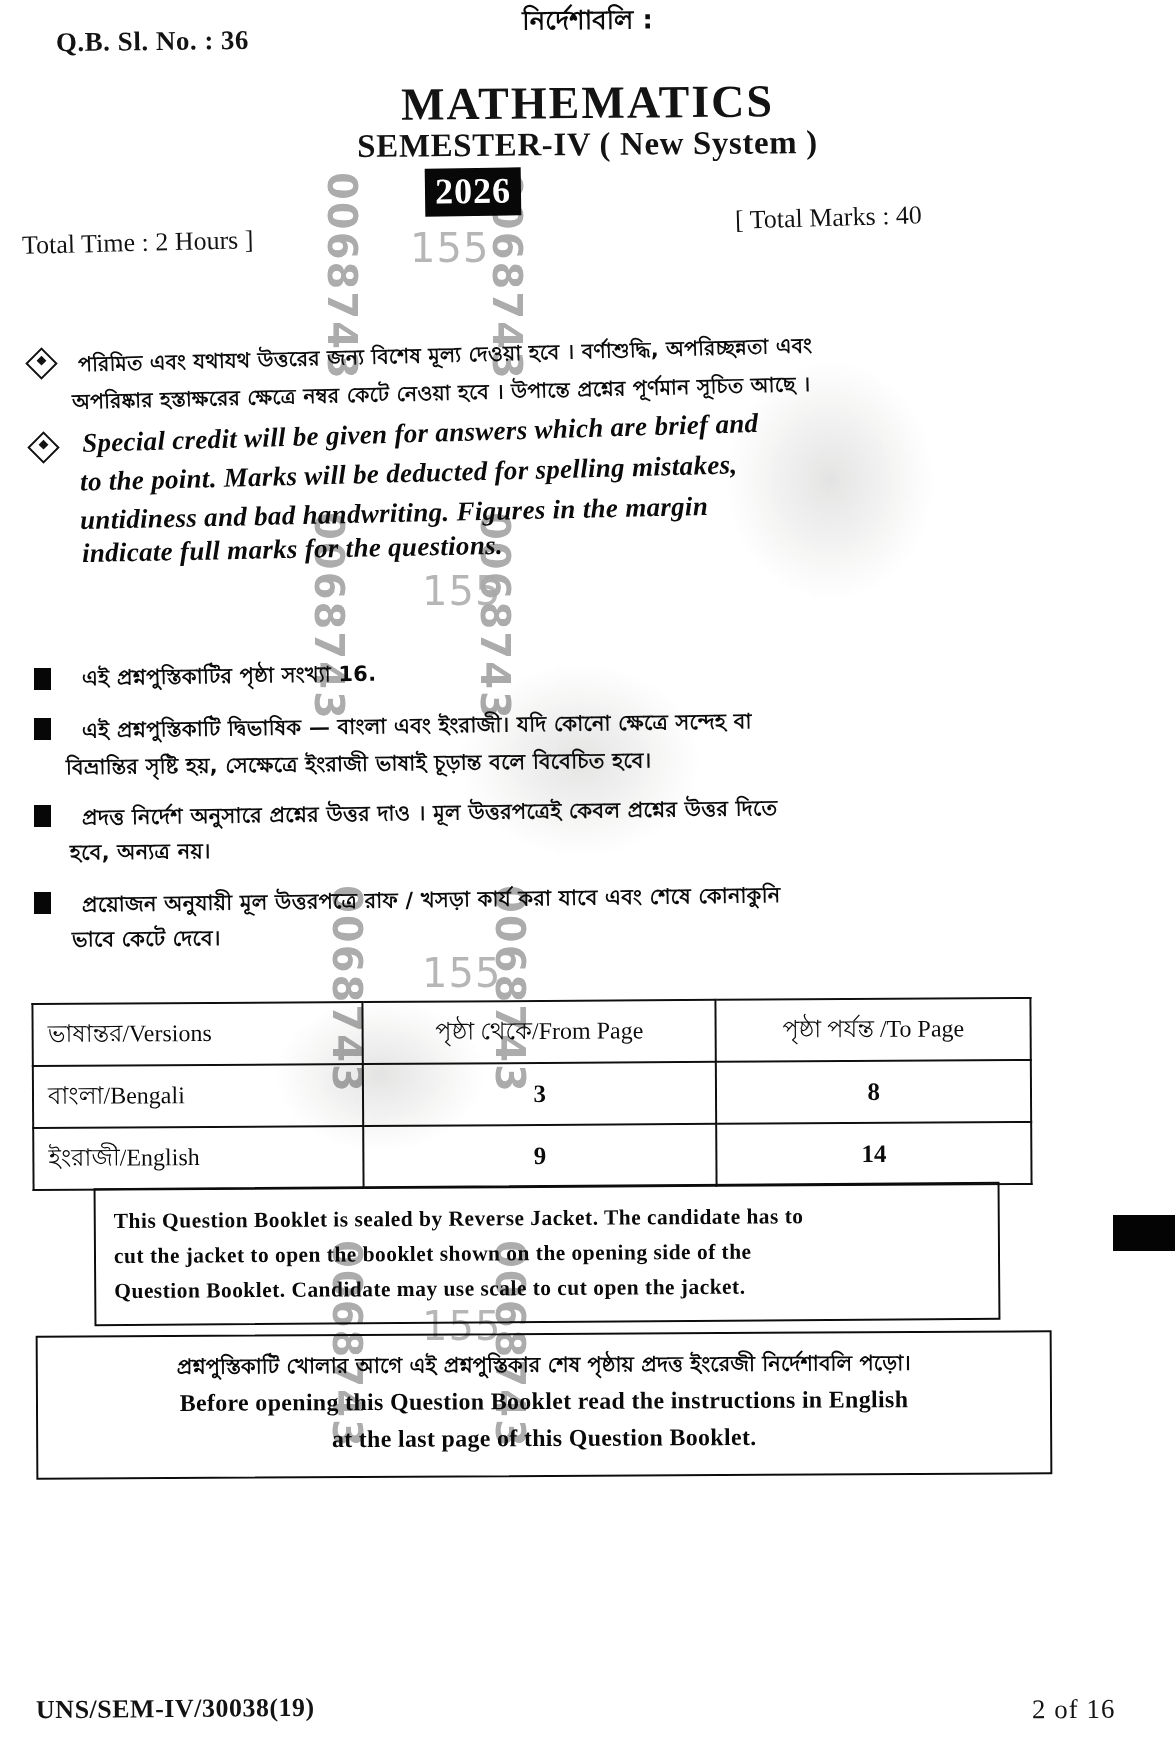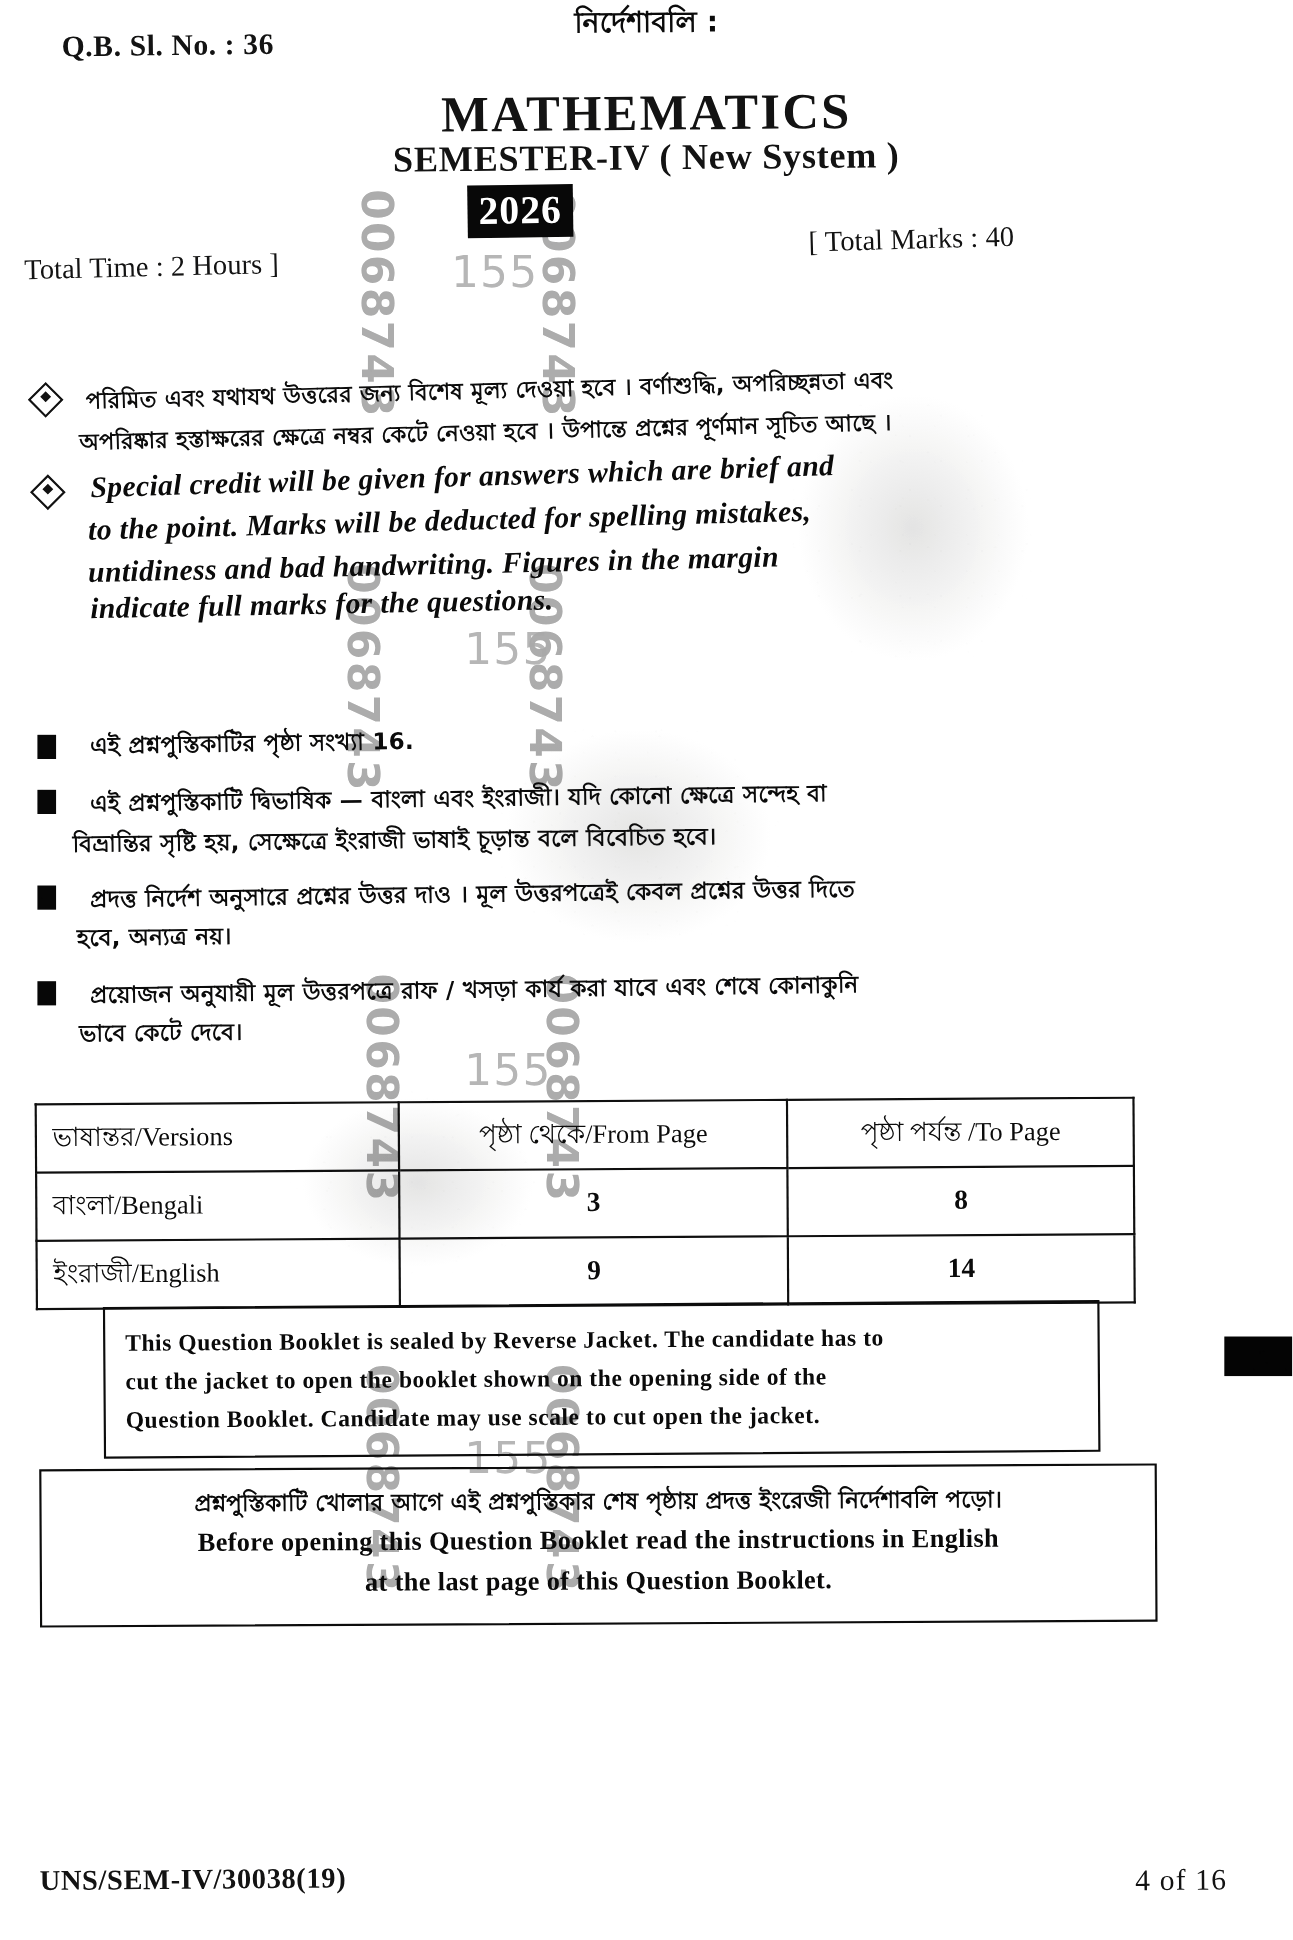--- a/index.html
+++ b/index.html
@@ -396,16 +396,16 @@
     <p>Question Booklet. Candidate may use scale to cut open the jacket.</p>
   </div>
 
   <div id="before-open-box">
     <div class="bline-bn">প্রশ্নপুস্তিকাটি খোলার আগে এই প্রশ্নপুস্তিকার শেষ পৃষ্ঠায় প্রদত্ত ইংরেজী নির্দেশাবলি পড়ো।</div>
     <div class="bline-en">Before opening this Question Booklet read the instructions in English</div>
     <div class="bline-en">at the last page of this Question Booklet.</div>
   </div>
 
   <div class="ink" id="footer-code">UNS/SEM-IV/30038(19)</div>
-  <div class="ink-right" id="footer-page">4 of 16</div>
+  <div class="ink-right" id="footer-page">2 of 16</div>
 
   <div class="grain"></div>
 </div>
 
 </body></html>

